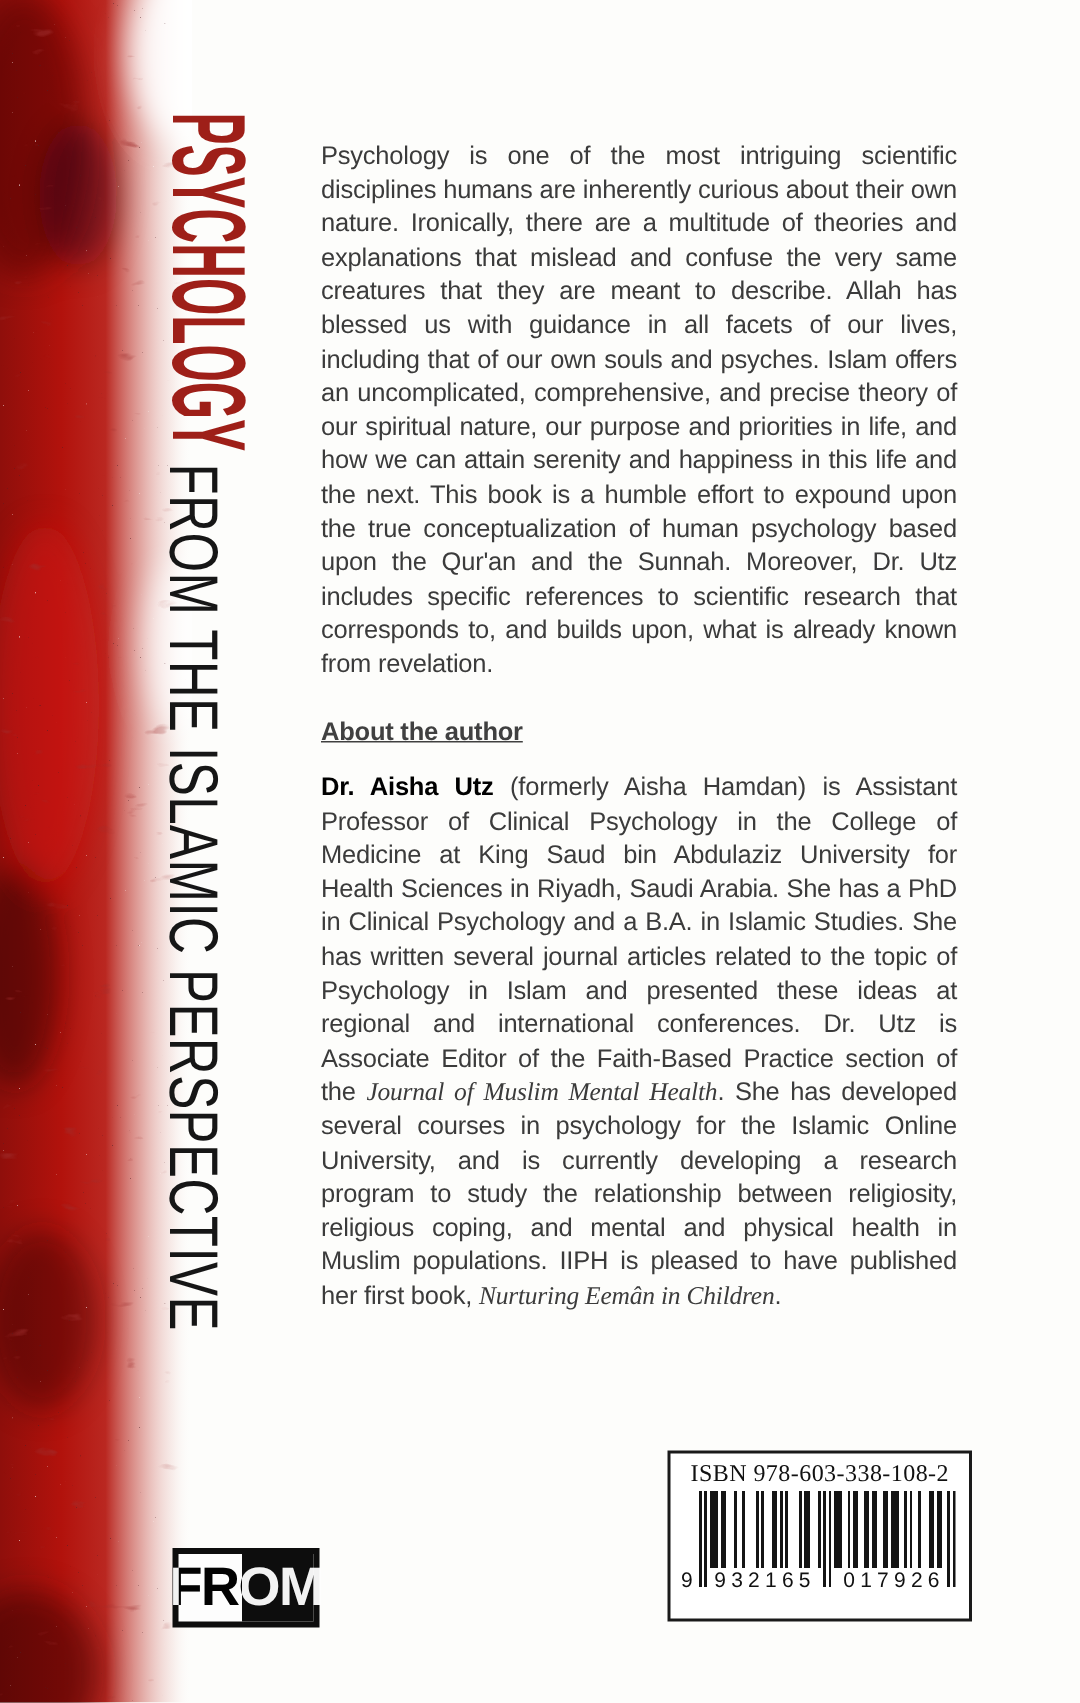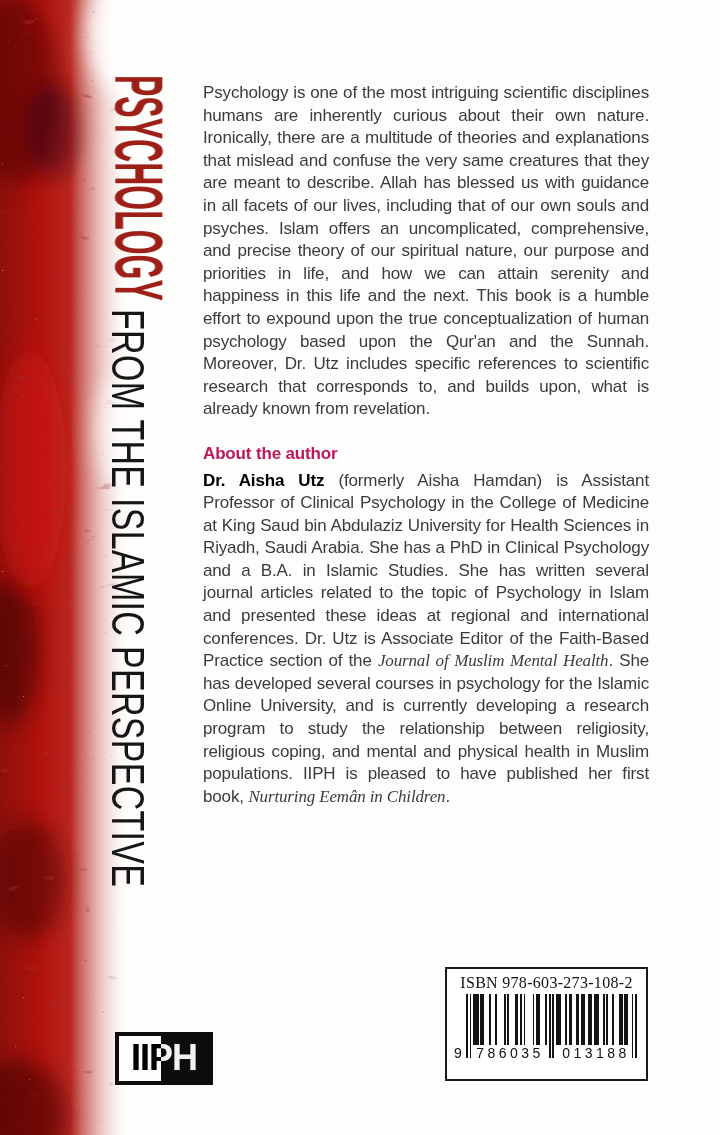--- a/index.html
+++ b/index.html
@@ -24,24 +24,24 @@
     left:151px;top:309px;
     font-size:34px;font-weight:400;letter-spacing:0.3px;
     transform:rotate(90deg) scaleY(1.35);
   }
   
   .body-text{
     position:absolute;left:199px;top:78px;width:454px;
     color:#3b3b3b;font-size:17px;line-height:22.6px;
     letter-spacing:-0.15px;
   }
-  .body-text p{margin:4px;text-align:justify;}
+  .body-text p{margin:15px;text-align:justify;}
   .about-heading{
     margin-top:22px !important;
-    font-weight:700;color:#be185d;text-align:center;
+    font-weight:700;color:#404040;text-align:center;text-decoration:underline;
   }
   .about-para span.b{font-weight:700;color:#000000;}
   .about-para span.i{font-style:italic;font-family:Liberation Serif, serif;}
   
   .logo{
     position:absolute;left:115px;top:1032px;width:98px;height:53px;
     box-sizing:border-box;border:4px solid #0d0d0d;
     background:linear-gradient(90deg,#fdfdfd 0,#fdfdfd 47%,#0d0d0d 47%,#0d0d0d 100%);
     display:flex;align-items:center;justify-content:center;
     isolation:isolate;
@@ -127,25 +127,25 @@
 <div class="vseg spine-title" style="color: rgb(158, 31, 24);">PSYCHOLOGY</div>
 <div class="vseg spine-subtitle" style="color: rgb(22, 22, 22);">FROM THE ISLAMIC PERSPECTIVE</div>
 
 <div class="body-text">
   <p>Psychology is one of the most intriguing scientific disciplines humans are inherently curious about their own nature. Ironically, there are a multitude of theories and explanations that mislead and confuse the very same creatures that they are meant to describe. Allah has blessed us with guidance in all facets of our lives, including that of our own souls and psyches. Islam offers an uncomplicated, comprehensive, and precise theory of our spiritual nature, our purpose and priorities in life, and how we can attain serenity and happiness in this life and the next. This book is a humble effort to expound upon the true conceptualization of human psychology based upon the Qur'an and the Sunnah. Moreover, Dr. Utz includes specific references to scientific research that corresponds to, and builds upon, what is already known from revelation.</p>
   <p class="about-heading">About the author</p>
   <p class="about-para"><span class="b">Dr. Aisha Utz</span><span> (formerly Aisha Hamdan) is Assistant Professor of Clinical Psychology in the College of Medicine at King Saud bin Abdulaziz University for Health Sciences in Riyadh, Saudi Arabia. She has a PhD in Clinical Psychology and a B.A. in Islamic Studies. She has written several journal articles related to the topic of Psychology in Islam and presented these ideas at regional and international conferences. Dr. Utz is Associate Editor of the Faith-Based Practice section of the </span><span class="i">Journal of Muslim Mental Health</span><span>. She has developed several courses in psychology for the Islamic Online University, and is currently developing a research program to study the relationship between religiosity, religious coping, and mental and physical health in Muslim populations. IIPH is pleased to have published her first book, </span><span class="i">Nurturing Eemân in Children</span><span>.</span></p>
 </div>
 
 <div class="logo">
-  <span>IIPH</span>
+  <span>FROM</span>
 </div>
 
 <div class="barcode">
-  <div class="isbn">ISBN 978-603-273-108-2</div>
+  <div class="isbn">ISBN 978-603-338-108-2</div>
   <div class="bars-wrap">
     <svg viewBox="0 0 95 64" preserveAspectRatio="none" aria-hidden="true">
         <rect x="0" y="0" width="1.04" height="64"></rect>
         <rect x="2" y="0" width="1.04" height="64"></rect>
         <rect x="4" y="0" width="1.04" height="51"></rect>
         <rect x="5" y="0" width="1.04" height="51"></rect>
         <rect x="6" y="0" width="1.04" height="51"></rect>
         <rect x="8" y="0" width="1.04" height="51"></rect>
         <rect x="9" y="0" width="1.04" height="51"></rect>
         <rect x="13" y="0" width="1.04" height="51"></rect>
@@ -183,16 +183,16 @@
         <rect x="85" y="0" width="1.04" height="51"></rect>
         <rect x="86" y="0" width="1.04" height="51"></rect>
         <rect x="88" y="0" width="1.04" height="51"></rect>
         <rect x="89" y="0" width="1.04" height="51"></rect>
         <rect x="92" y="0" width="1.04" height="64"></rect>
         <rect x="94" y="0" width="1.04" height="64"></rect>
       </svg>
   </div>
   <div class="bc-digits">
     <span class="d9">9</span>
-    <span class="grp">786035</span>
-    <span class="grp">013188</span>
+    <span class="grp">932165</span>
+    <span class="grp">017926</span>
   </div>
 </div>
 
 </body></html>

